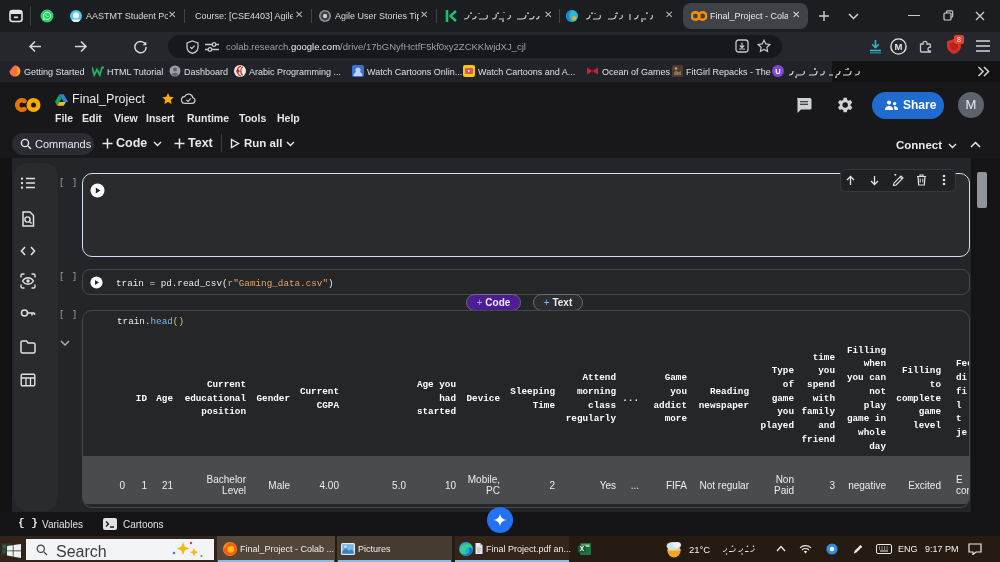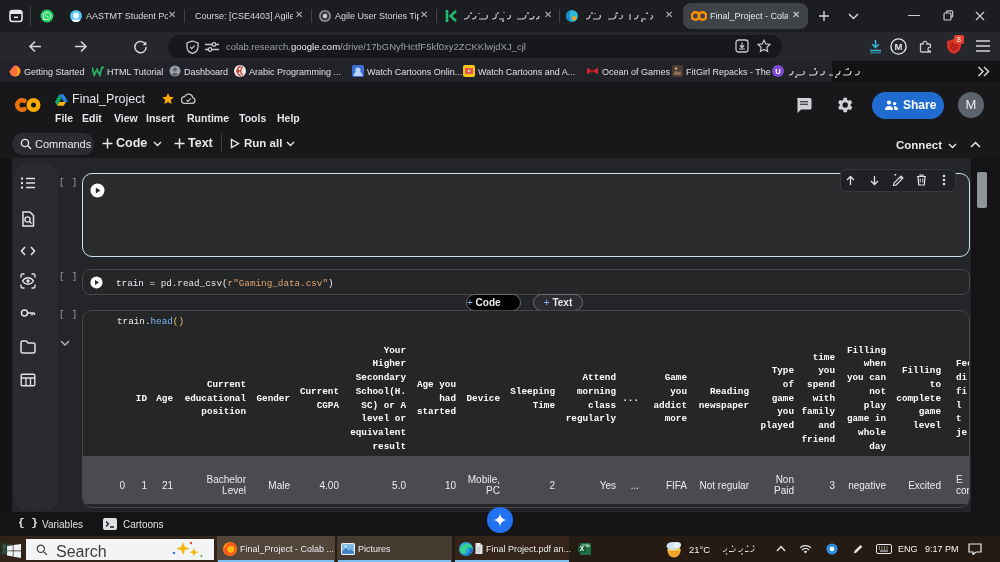--- a/index.html
+++ b/index.html
@@ -410,44 +410,36 @@
         <circle cx="2" cy="10" r="1.3" fill="#dfe2e5"></circle>
       </svg>
 
   <div class="ab" style="left:82px;top:111px;width:888px;height:26px;background:#242628;border:1px solid #45474b;border-radius:8px"></div>
   <svg class="ab" style="left:90px;top:118px" width="13" height="13" viewBox="0 0 15 15">
         <circle cx="7.5" cy="7.5" r="7" fill="#fff"></circle>
         <path d="M5.8 4.5l4.6 3-4.6 3z" fill="#27292b"></path>
       </svg>
   <pre class="ab mono" style="left:116px;top:120px;font-size:9.3px;line-height:11px;color:#e8eaed">train = pd.read_csv(<span style="color:#e2a56e">r"Gaming_data.csv"</span>)</pre>
 
-  <div class="ab" style="left:466px;top:136px;width:55px;height:17px;background:#000000;border:1px solid #6a6e72;border-radius:9px;color:#e8eaed;font-size:10px;font-weight:bold;text-align:left;line-height:15px"><span style="color:#8ab4f8;font-weight:normal">+</span> Code</div>
+  <div class="ab" style="left:466px;top:136px;width:55px;height:17px;background:#4c1d95;border:1px solid #6a6e72;border-radius:9px;color:#e8eaed;font-size:10px;font-weight:bold;text-align:center;line-height:15px"><span style="color:#8ab4f8;font-weight:normal">+</span> Code</div>
   <div class="ab" style="left:533px;top:136px;width:50px;height:17px;background:#2b2d30;border:1px solid #6a6e72;border-radius:9px;color:#e8eaed;font-size:10px;font-weight:bold;text-align:center;line-height:15px"><span style="color:#8ab4f8;font-weight:normal">+</span> Text</div>
 
   <div class="ab" style="left:82px;top:152px;width:888px;height:198px;background:#242628;border:1px solid #45474b;border-radius:10px;overflow:hidden">
     <pre class="ab mono" style="left:34px;top:5px;font-size:9.3px;line-height:11px;color:#e8eaed">train.<span style="color:#7eb6f6">head</span><span style="color:#e9c062">()</span></pre>
 
     <div class="ab" style="left:0;top:145px;width:888px;height:48px;background:#4a4b4f"></div>
 
     <div class="th" style="right:822px;top:80.7px">ID</div>
     <div class="th" style="right:796px;top:80.7px">Age</div>
     <div class="th" style="right:723px;top:66.9px">Current
 educational
 position</div>
     <div class="th" style="right:679px;top:80.7px">Gender</div>
     <div class="th" style="right:630px;top:73.8px">Current
 CGPA</div>
-    <div class="th" style="right:563px;top:32.7px">Your
-Higher
-Secondary
-School(H.
-SC) or A
-level or
-equivalent
-result</div>
     <div class="th" style="right:513px;top:66.9px">Age you
 had
 started</div>
     <div class="th" style="right:469px;top:80.7px">Device</div>
     <div class="th" style="right:414px;top:73.8px">Sleeping
 Time</div>
     <div class="th" style="right:353px;top:60.1px">Attend
 morning
 class
 regularly</div>

